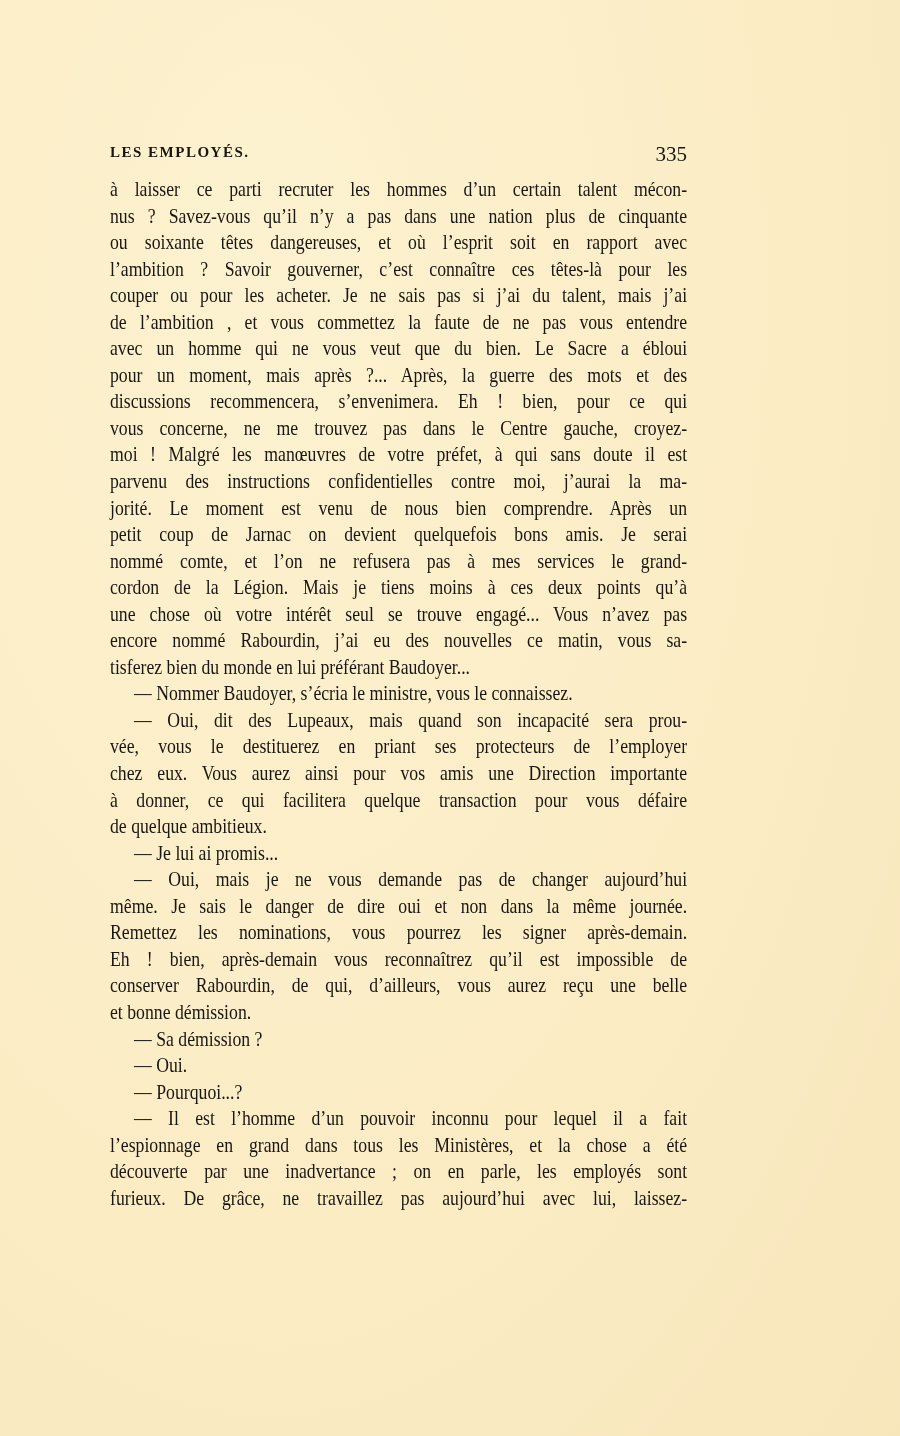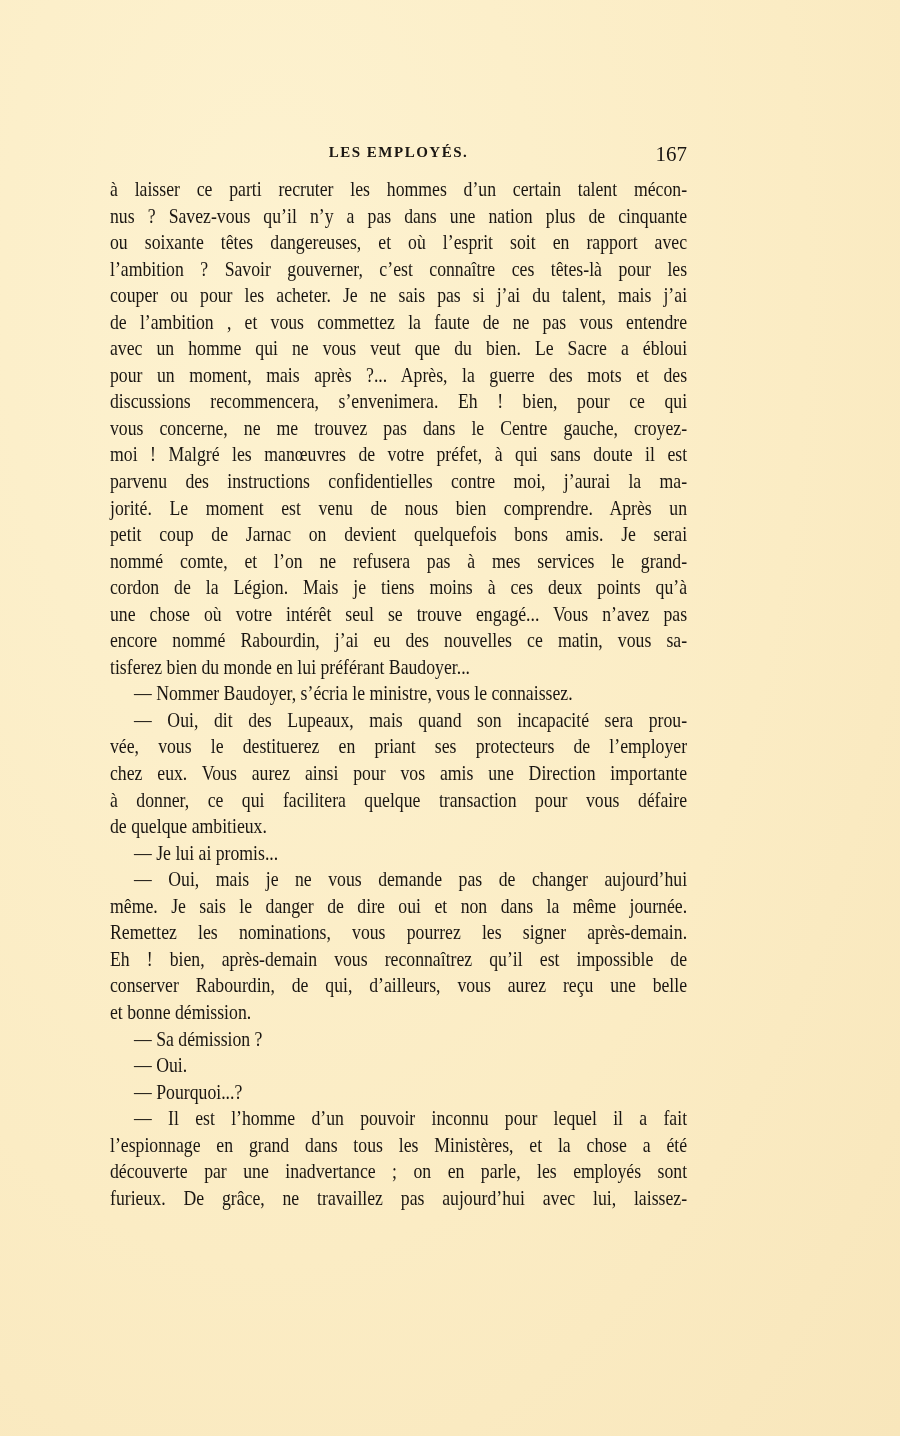--- a/index.html
+++ b/index.html
@@ -8,21 +8,21 @@
     background: #fcefc8;
     background-image: radial-gradient(ellipse at 30% 20%, #fdf2d0 0%, #fbecc4 60%, #f8e6bb 100%);
     position: relative;
     font-family: "DejaVu Serif", "Liberation Serif", serif;
     color: #1a1612;
   }
   .page-header {
     position: absolute; left: 110px; top: 142px; width: 577px; height: 28px;
   }
   .running-title {
-    position: absolute; left: 0; right: 0; text-align: center; top: 2px;
+    position: absolute; left: 0; right: 0; text-align: left; top: 2px;
     font-family: "Liberation Serif", serif; font-weight: bold;
     font-size: 15px; letter-spacing: 1.5px; font-variant: small-caps;
   }
   .page-number {
     position: absolute; right: 0; top: 0;
     font-family: "Liberation Serif", serif; font-size: 21px;
   }
   .body-text {
     position: absolute; left: 110px; top: 176px; width: 577px;
     font-family: "Liberation Serif", serif;
@@ -37,21 +37,21 @@
     height: 26.55px;
   }
   .line.last { text-align-last: left; }
   .line.indent { padding-left: 28px; }
 </style>
 </head>
 <body>
 
 <div class="page-header">
   <div class="running-title">LES EMPLOYÉS.</div>
-  <div class="page-number">167</div>
+  <div class="page-number">335</div>
 </div>
 
 <div class="body-text" id="body-text">
     <span class="line">à laisser ce parti recruter les hommes d’un certain talent mécon-</span>
     <span class="line">nus ? Savez-vous qu’il n’y a pas dans une nation plus de cinquante</span>
     <span class="line">ou soixante têtes dangereuses, et où l’esprit soit en rapport avec</span>
     <span class="line">l’ambition ? Savoir gouverner, c’est connaître ces têtes-là pour les</span>
     <span class="line">couper ou pour les acheter. Je ne sais pas si j’ai du talent, mais j’ai</span>
     <span class="line">de l’ambition , et vous commettez la faute de ne pas vous entendre</span>
     <span class="line">avec un homme qui ne vous veut que du bien. Le Sacre a ébloui</span>

